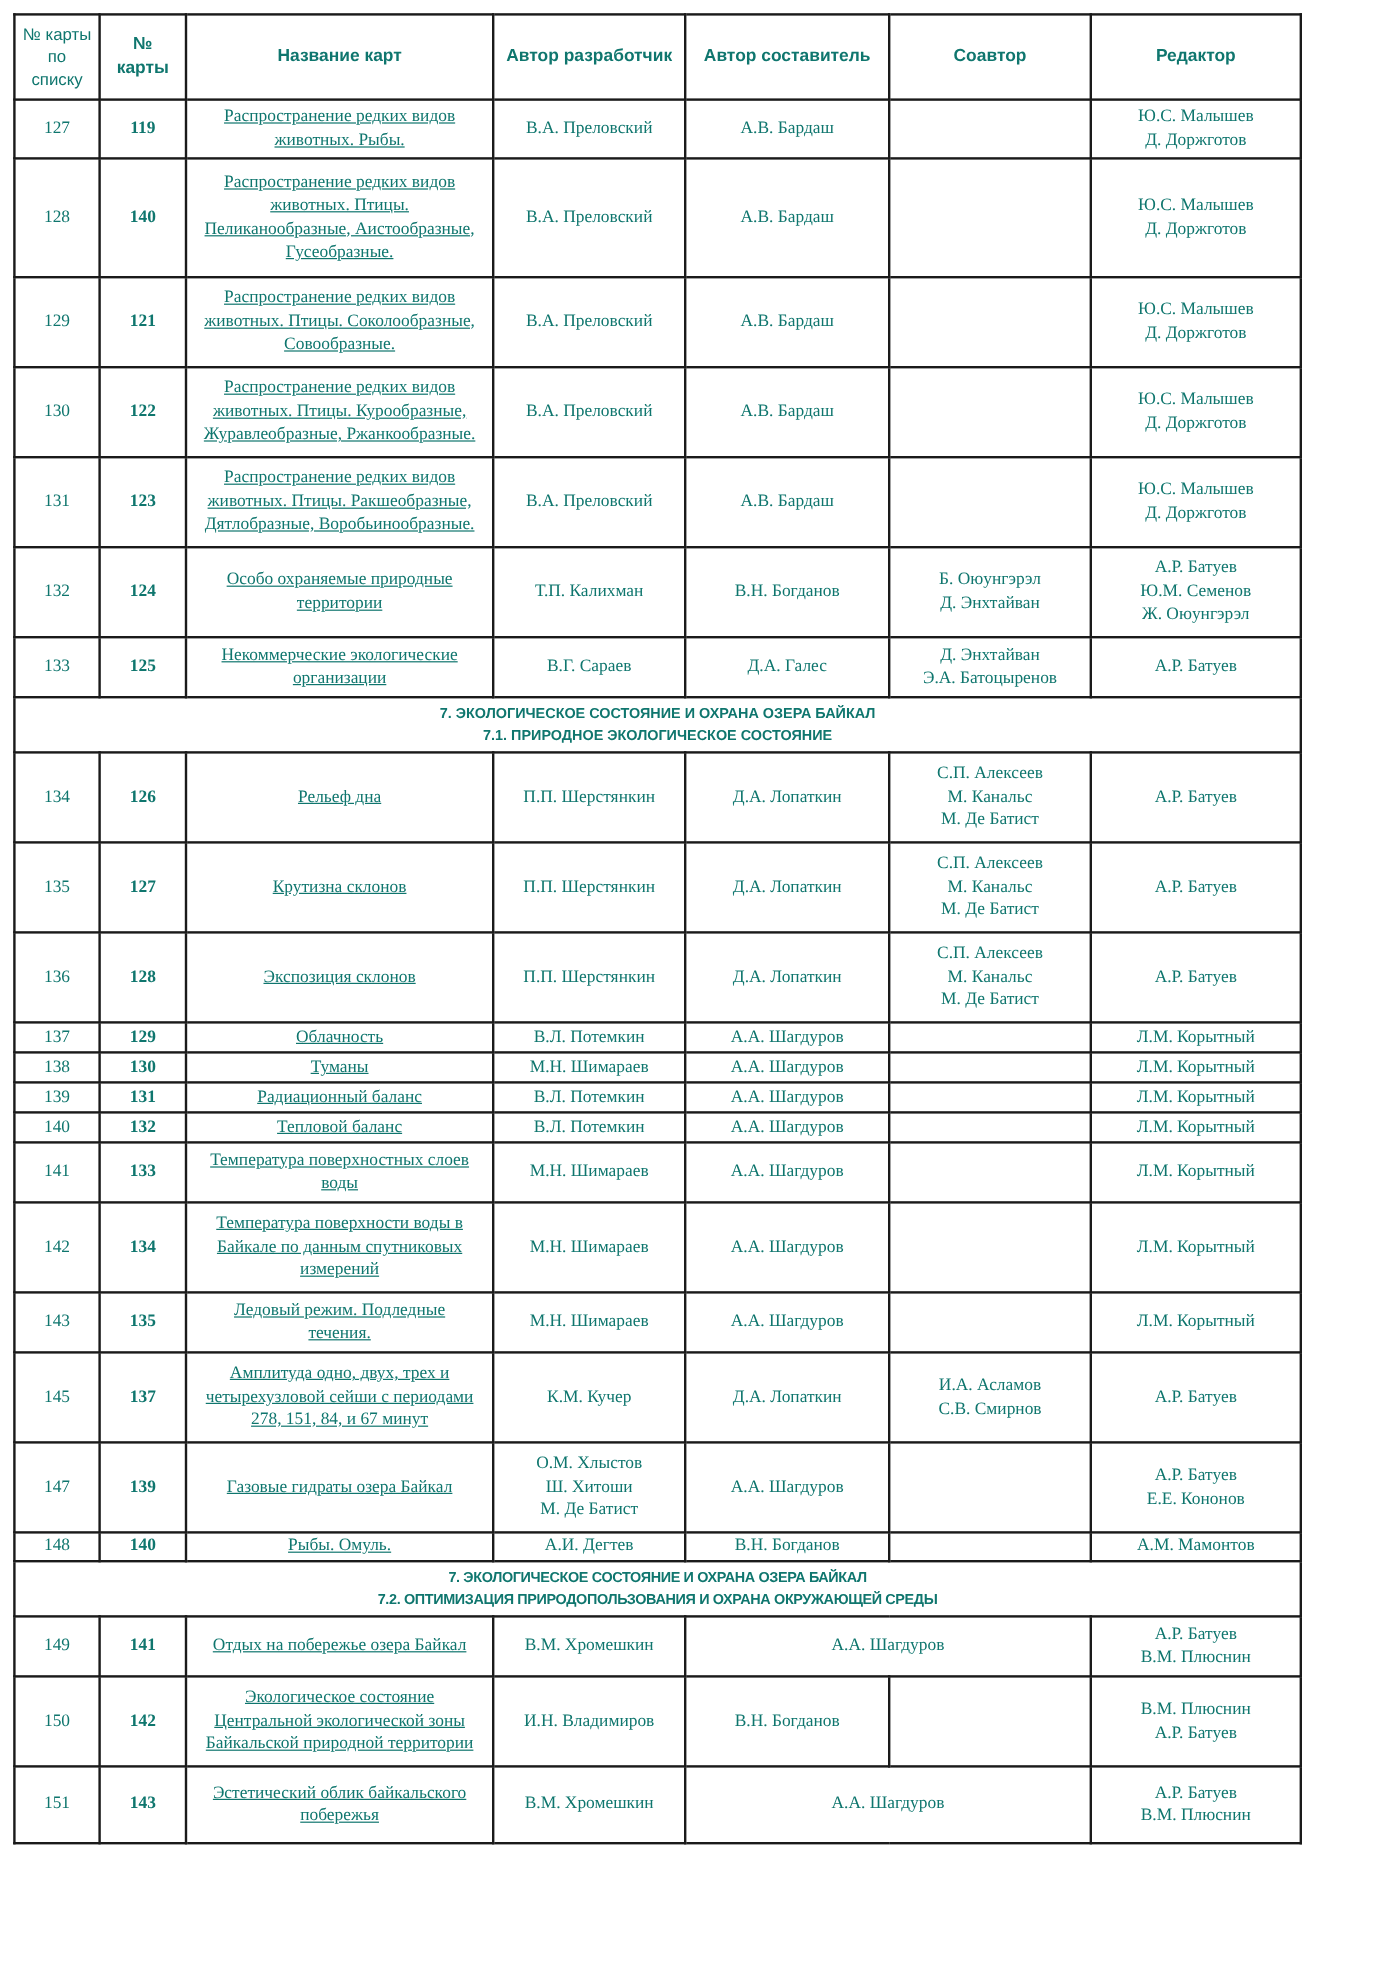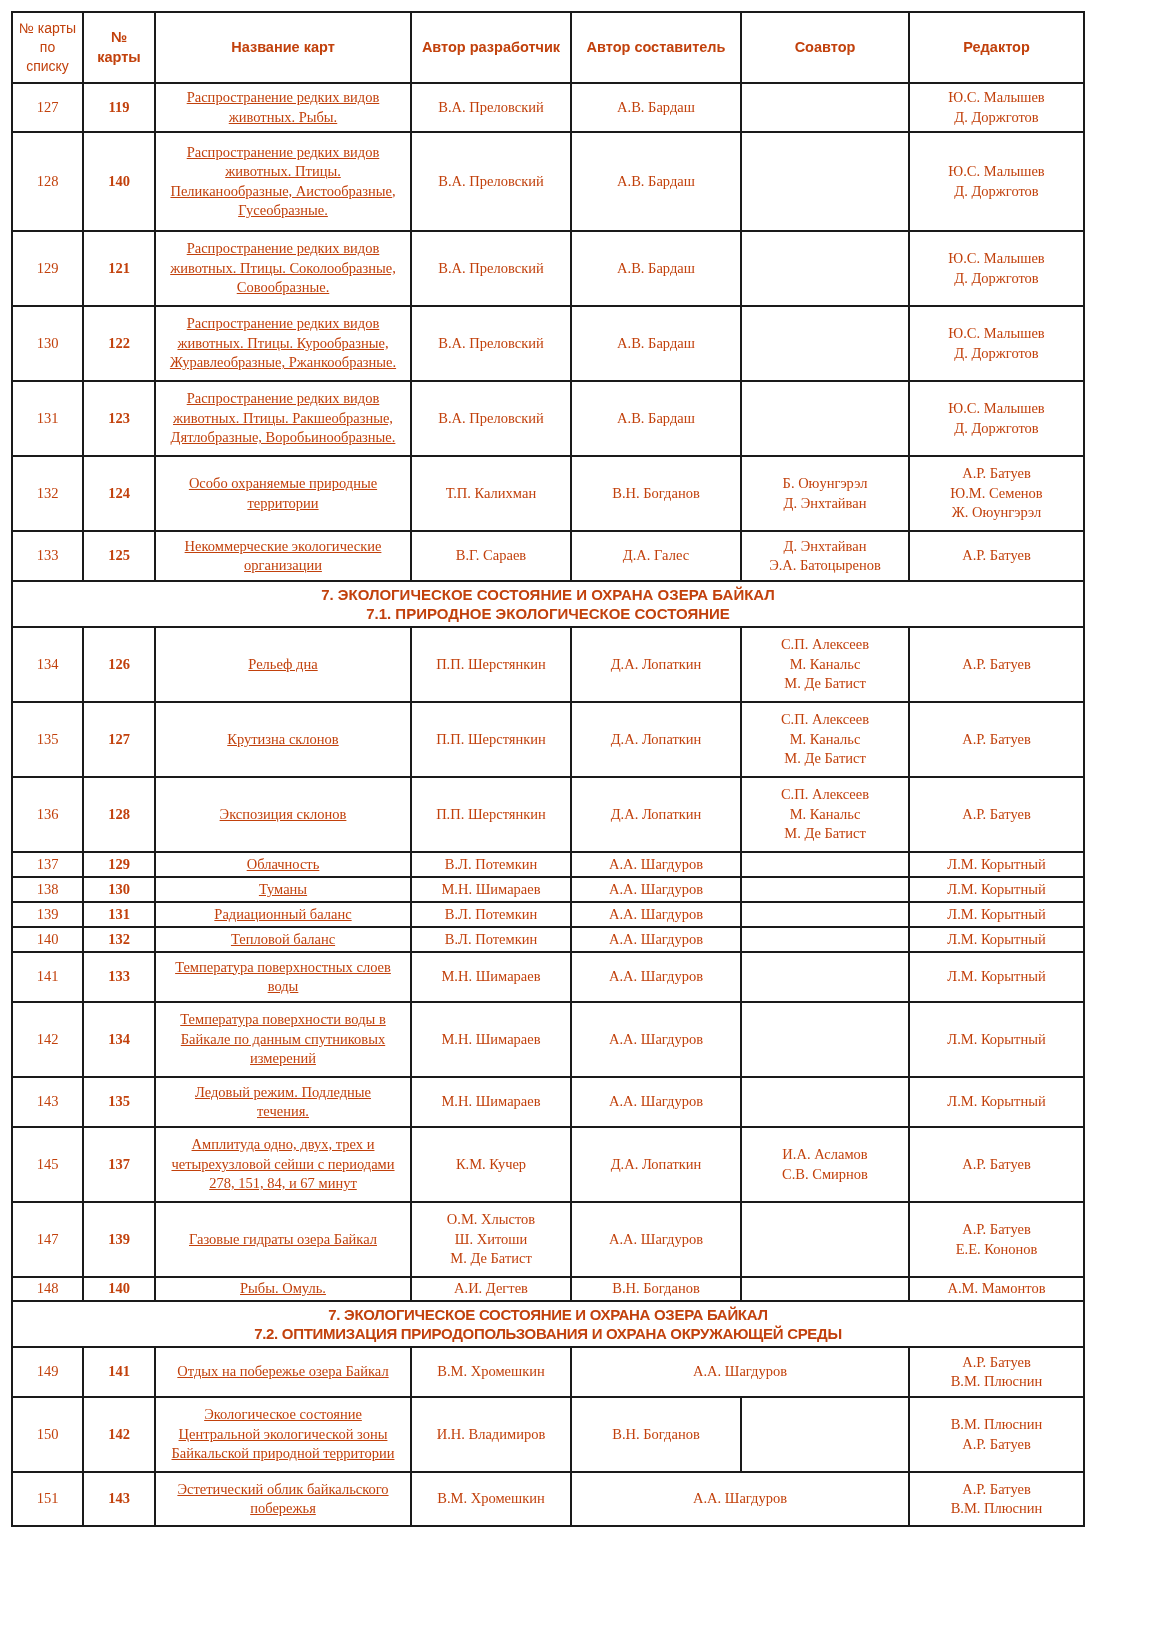--- a/index.html
+++ b/index.html
@@ -4,21 +4,21 @@
 <style>
   html, body { margin: 0; padding: 0; background: #ffffff; }
   body { width: 1149px; height: 1649px; position: relative; overflow: hidden; }
   table.maps {
     position: absolute; left: 11px; top: 11px;
     border-collapse: collapse;
     table-layout: fixed;
     width: 1072px;
     font-family: "Liberation Serif", serif;
     font-size: 14.5px;
-    color: #c2410c;
+    color: #0f766e;
   }
   table.maps td, table.maps th {
     border: 2px solid #1a1a1a;
     padding: 0 2px;
     vertical-align: middle;
     text-align: center;
     line-height: 19.5px;
   }
   table.maps th {
     font-family: "Liberation Sans", sans-serif;
@@ -26,21 +26,21 @@
     font-size: 14.5px;
     height: 69px;
   }
   table.maps th.thin { font-weight: normal; font-size: 14px; line-height: 19px; }
   td.name { text-align: left; padding-left: 1px; white-space: pre-line; text-decoration: underline; }
   td.num { font-weight: bold; }
   td.multi { white-space: pre-line; margin-top: 32px; }
   td.section {
     font-family: "Liberation Sans", sans-serif;
     font-weight: bold;
-    font-size: 15px;
+    font-size: 12px;
     line-height: 19.5px;
     white-space: pre-line;
     height: 44px;
   }
   td.section.narrow { font-family: "Liberation Sans", sans-serif; letter-spacing: -0.3px; }
 </style>
 </head>
 <body>
 
 <table class="maps">
@@ -312,21 +312,21 @@
       <td class="num">142</td>
       <td class="name">Экологическое состояние
 Центральной экологической зоны
 Байкальской природной территории</td>
       <td>И.Н. Владимиров</td>
       <td>В.Н. Богданов</td>
       <td></td>
       <td class="multi">В.М. Плюснин
 А.Р. Батуев</td>
     </tr>
-    <tr style="height:54px">
+    <tr style="height:64px">
       <td>151</td>
       <td class="num">143</td>
       <td class="name">Эстетический облик байкальского
 побережья</td>
       <td>В.М. Хромешкин</td>
       <td colspan="2">А.А. Шагдуров</td>
       <td class="multi">А.Р. Батуев
 В.М. Плюснин</td>
     </tr>
   </tbody>

